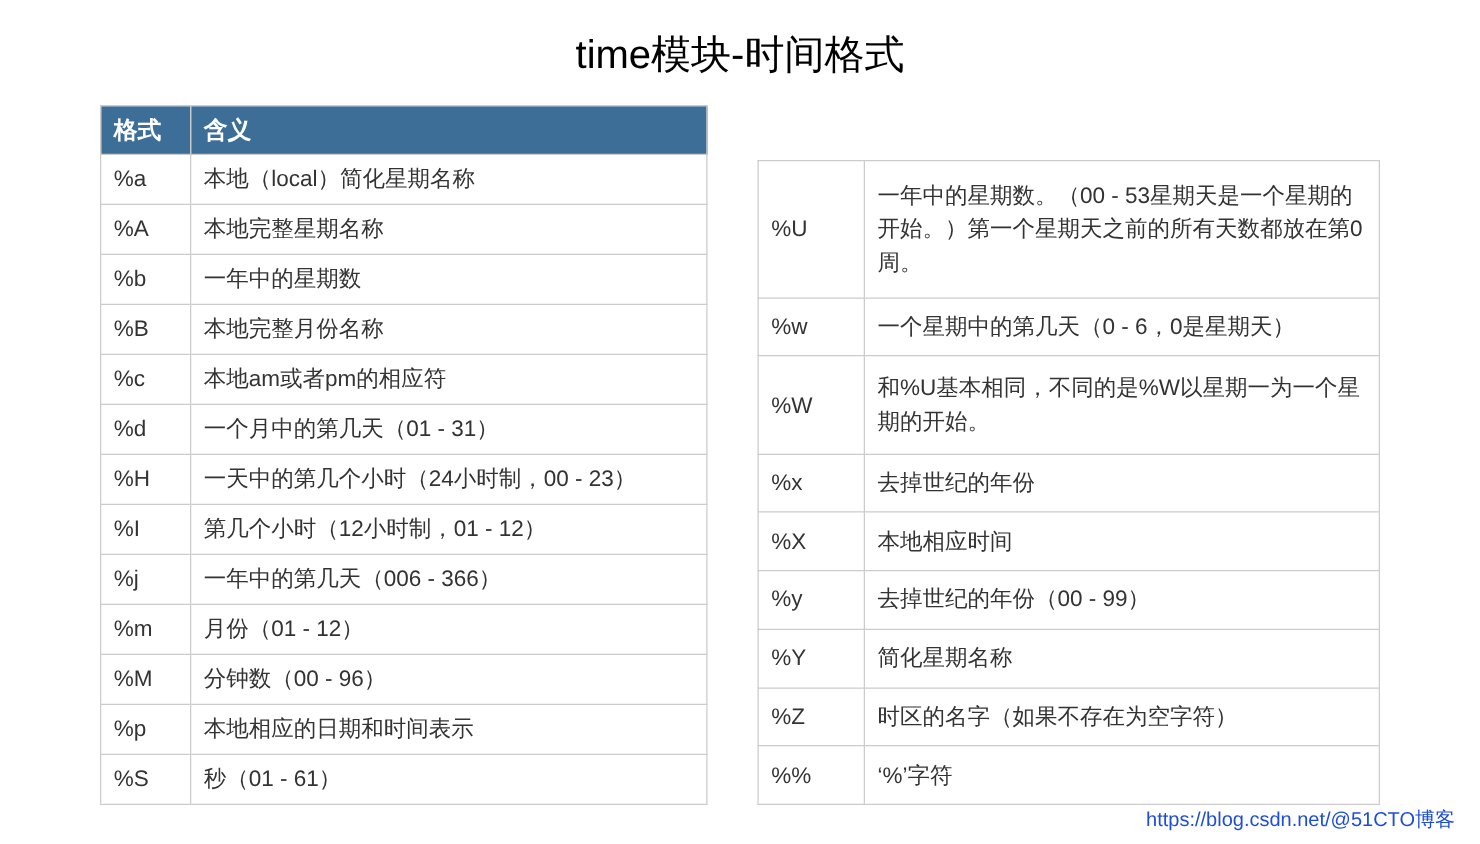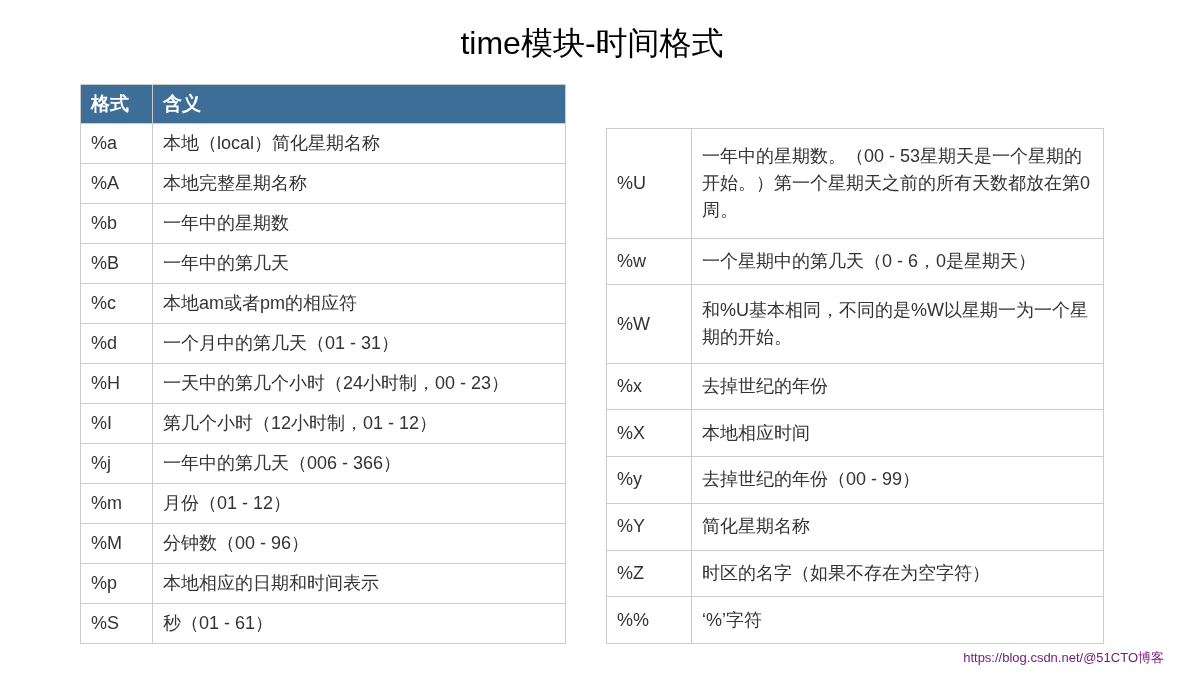--- a/index.html
+++ b/index.html
@@ -56,22 +56,22 @@
     width: 72px;
     white-space: nowrap;
   }
   .right-table td.code-col {
     width: 85px;
   }
   .watermark {
     position: absolute;
     bottom: 8px;
     right: 20px;
-    font-size: 13px;
-    color: #701a75;
+    font-size: 16px;
+    color: #1d4ed8;
     font-family: Arial, sans-serif;
   }
 </style>
 </head>
 <body>
 
 <div class="title">time模块-时间格式</div>
 
 <div class="content">
 
@@ -90,21 +90,21 @@
         <tr>
           <td class="code-col">%A</td>
           <td>本地完整星期名称</td>
         </tr>
         <tr>
           <td class="code-col">%b</td>
           <td>一年中的星期数</td>
         </tr>
         <tr>
           <td class="code-col">%B</td>
-          <td>一年中的第几天</td>
+          <td>本地完整月份名称</td>
         </tr>
         <tr>
           <td class="code-col">%c</td>
           <td>本地am或者pm的相应符</td>
         </tr>
         <tr>
           <td class="code-col">%d</td>
           <td>一个月中的第几天（01 - 31）</td>
         </tr>
         <tr>

